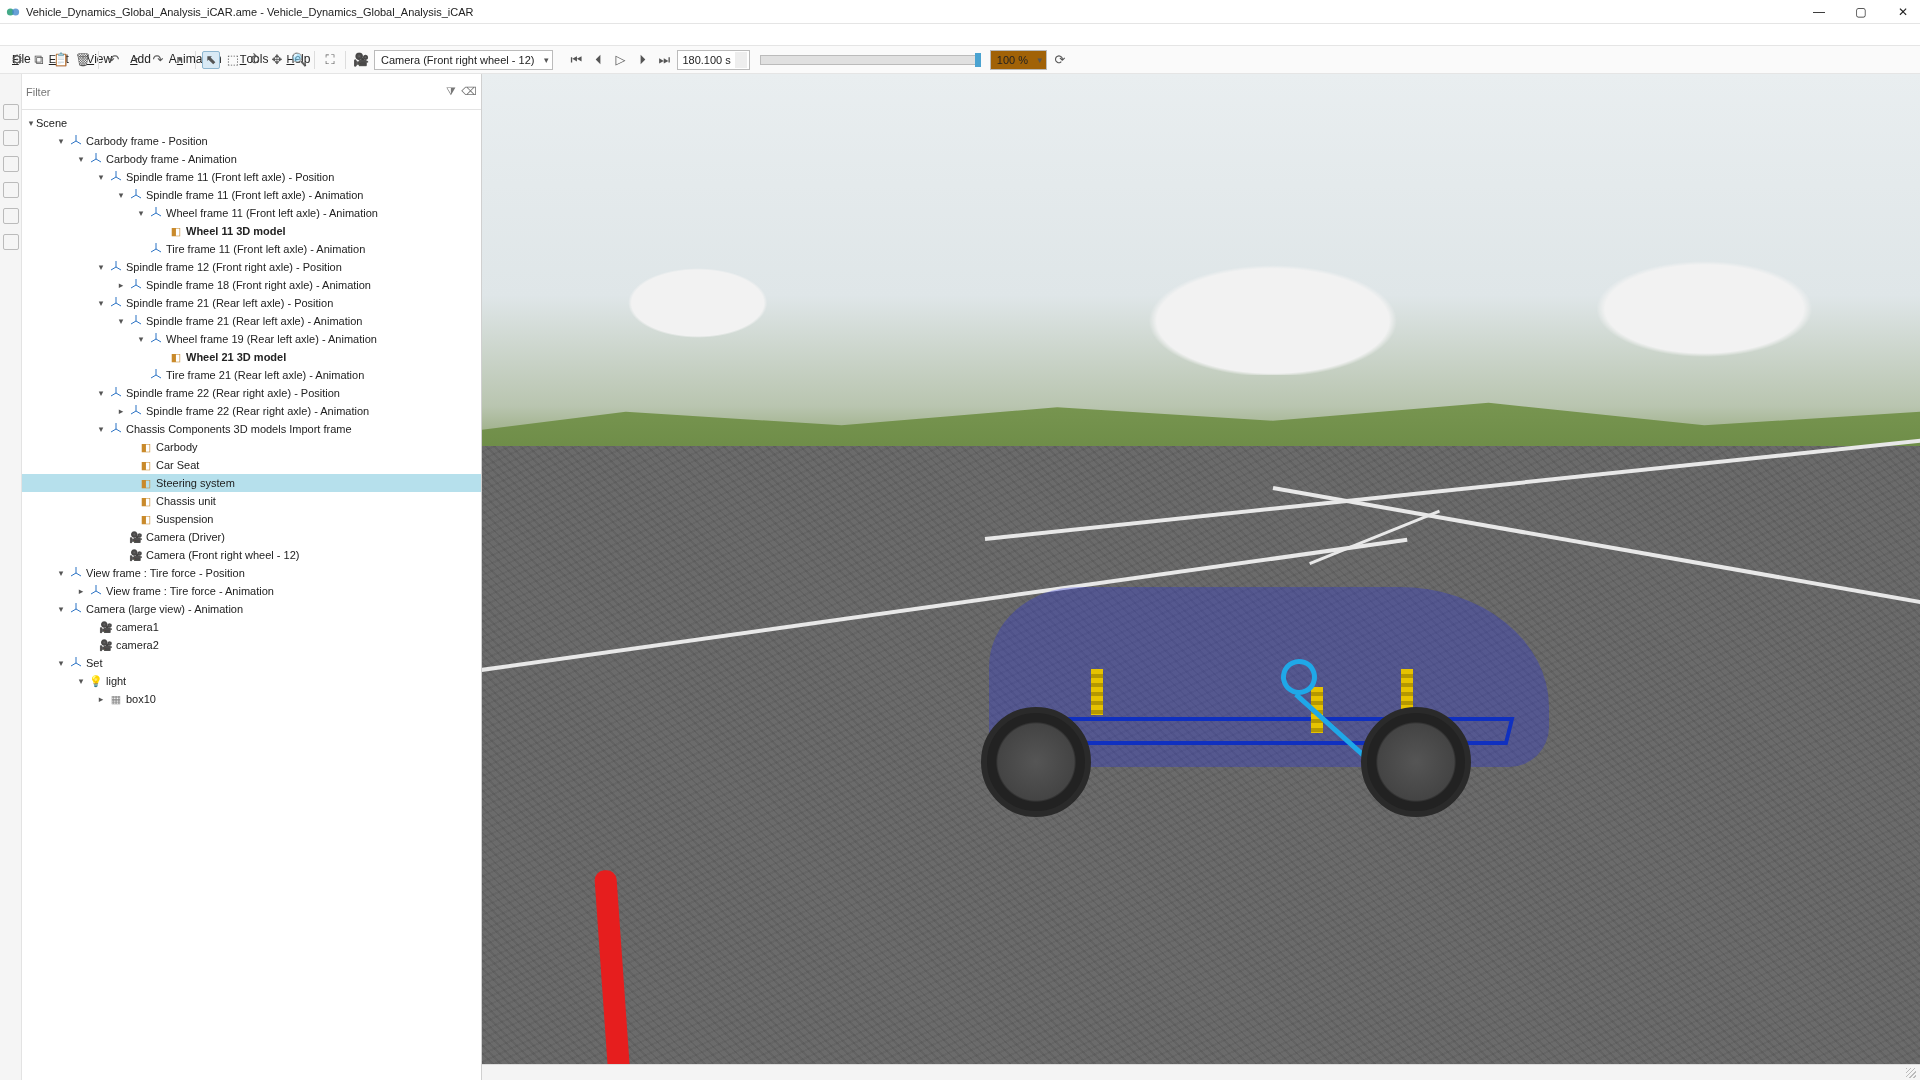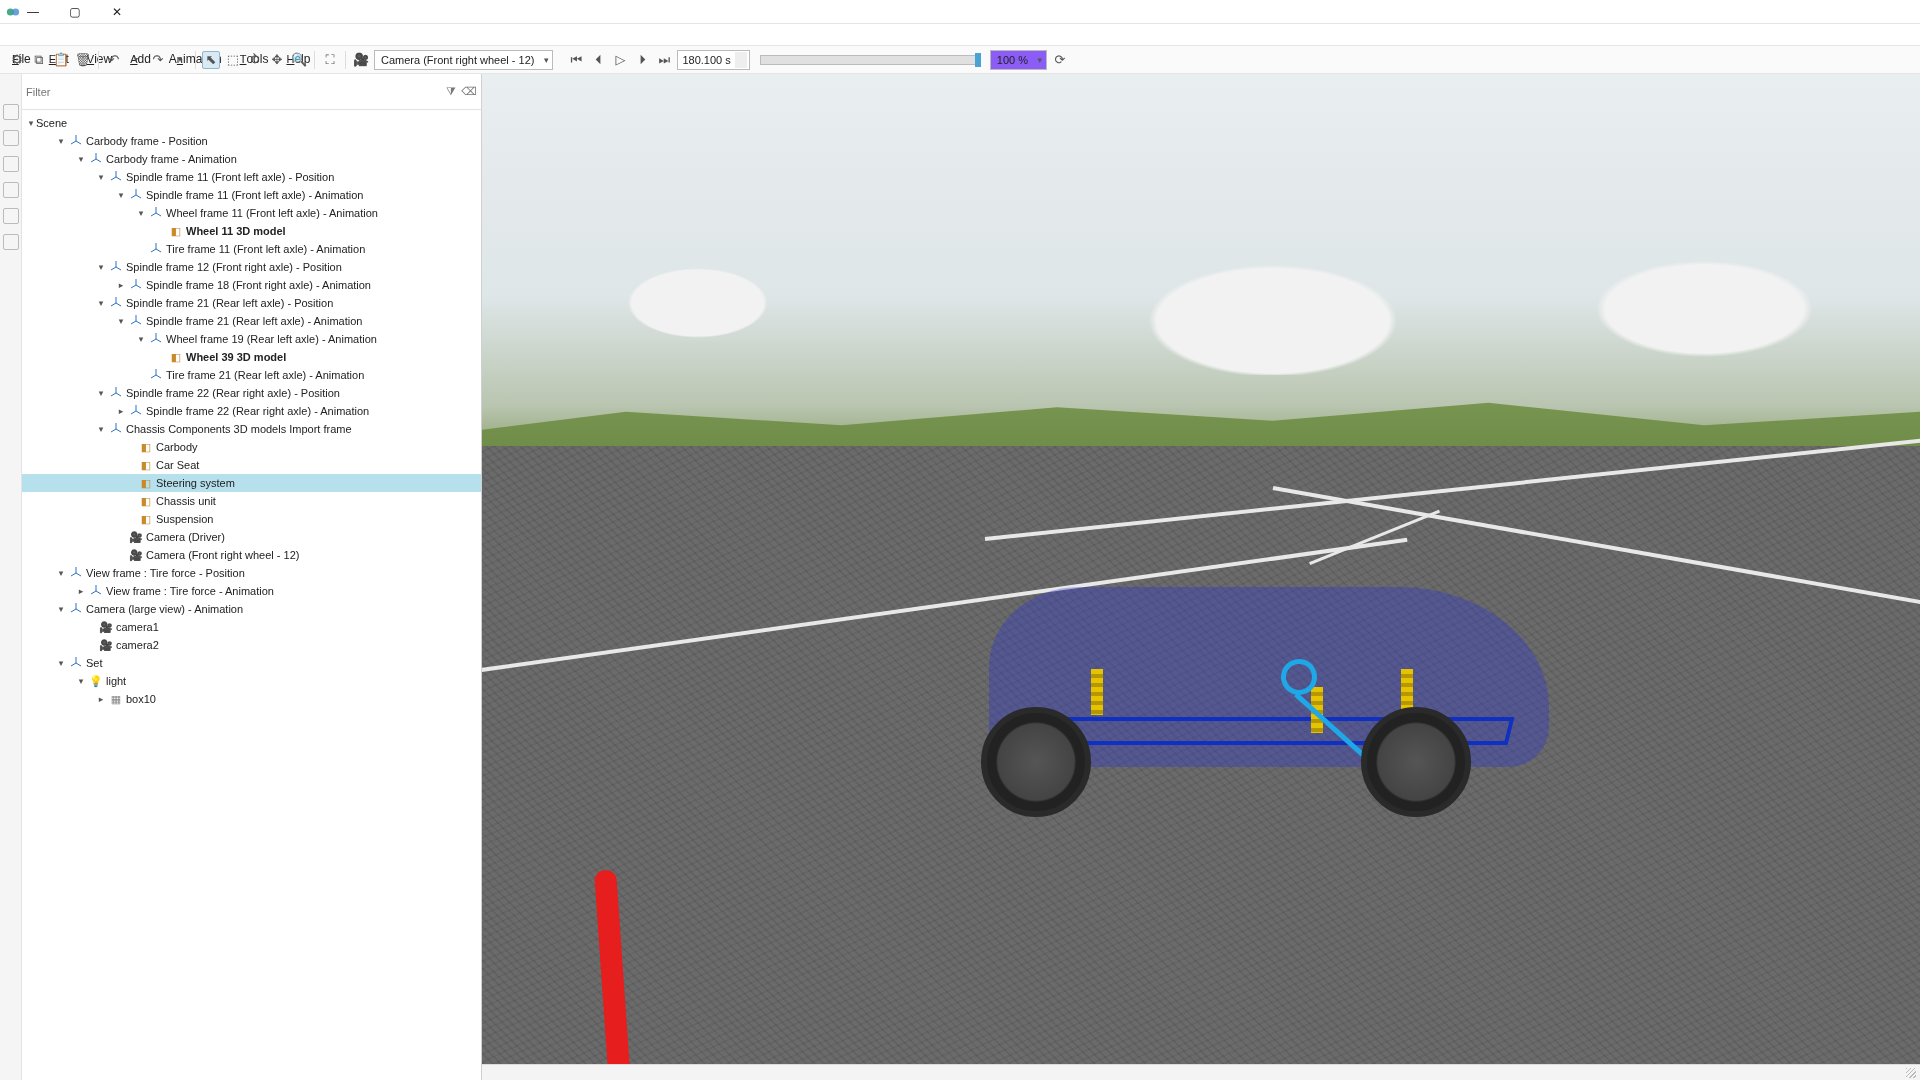--- a/index.html
+++ b/index.html
@@ -17,21 +17,21 @@
 .tsep{width:1px;height:18px;background:#ddd;margin:0 2px;}
 .tbico.sel{background:#d9eaf5;border:1px solid #8fb7d0;border-radius:2px;}
 .camera-dd{height:20px;border:1px solid #bbb;background:#fff;display:flex;align-items:center;padding:0 18px 0 6px;position:relative;min-width:170px;font-size:11px;}
 .camera-dd::after{content:"▾";position:absolute;right:4px;font-size:9px;color:#555;}
 .time-field{height:20px;border:1px solid #bbb;background:#fff;padding:0 18px 0 4px;min-width:62px;position:relative;display:flex;align-items:center;}
 .time-field::after{content:"";position:absolute;right:2px;top:1px;bottom:1px;width:12px;background:linear-gradient(#eee,#eee);}
 .time-field .spin{position:absolute;right:2px;top:0;bottom:0;width:12px;display:flex;flex-direction:column;}
 .time-field .spin div{flex:1;font-size:6px;line-height:8px;text-align:center;color:#555;}
 .tl-track{flex:0 0 220px;height:10px;background:#e0e0e0;border:1px solid #bbb;position:relative;margin:0 6px;}
 .tl-track .knob{position:absolute;right:-2px;top:-3px;width:6px;height:14px;background:#4aa3d1;}
-.zoom-dd{height:20px;border:1px solid #bbb;background:#8b5cf6;padding:0 18px 0 6px;min-width:50px;position:relative;display:flex;align-items:center;}
+.zoom-dd{height:20px;border:1px solid #bbb;background:#a16207;padding:0 18px 0 6px;min-width:50px;position:relative;display:flex;align-items:center;}
 .zoom-dd::after{content:"▾";position:absolute;right:4px;font-size:9px;color:#555;}
 .body-row{display:flex;height:calc(1080px - 24px - 22px - 28px);}
 .left-rail{width:22px;background:#f5f5f5;border-right:1px solid #e3e3e3;display:flex;flex-direction:column;align-items:center;padding-top:30px;gap:10px;}
 .left-rail .rico{width:16px;height:16px;border:1px solid #bbb;border-radius:2px;}
 .panel{width:460px;display:flex;flex-direction:column;border-right:1px solid #d0d0d0;}
 .panel-head{height:20px;background:#3aa6c2;color:#fff;display:flex;align-items:center;padding:0 6px;font-size:11px;}
 .panel-head .x{margin-left:auto;width:16px;height:16px;background:#2c8ba3;color:#fff;display:flex;align-items:center;justify-content:center;font-size:10px;}
 .filter-row{height:36px;border-bottom:1px solid #e3e3e3;display:flex;align-items:center;padding:0 4px;}
 .filter-row input{flex:1;border:none;outline:none;font-size:11px;color:#888;background:transparent;}
 .filter-row .fico{width:16px;height:16px;display:flex;align-items:center;justify-content:center;color:#777;font-size:11px;margin-left:2px;}
@@ -79,20 +79,21 @@
 </head>
 <body>
 
 <div class="titlebar">
   <span class="app-ico">
     <svg viewBox="0 0 16 16">
         <circle cx="5" cy="8" r="4" fill="#4a8"></circle>
         <circle cx="11" cy="8" r="4" fill="#48c" opacity="0.8"></circle>
       </svg>
   </span>
+  <span class="title">Vehicle_Dynamics_Global_Analysis_iCAR.ame - Vehicle_Dynamics_Global_Analysis_iCAR</span>
   <div class="winbtns">
     <span>—</span>
     <span>▢</span>
     <span>✕</span>
   </div>
 </div>
 
 <div class="menubar">
   <span><u>F</u>ile</span>
   <span><u>E</u>dit</span>
@@ -297,21 +298,21 @@
               <path d="M6 6 L6 0" stroke="#2a72c4"></path>
               <path d="M6 6 L11 9" stroke="#2a72c4"></path>
               <path d="M6 6 L1 9" stroke="#2a72c4"></path>
             </svg>
           </span>
           <span class="lbl">Wheel frame 19 (Rear left axle) - Animation</span>
         </div>
       <div class="trow bold" style="padding-left:134px">
           <span class="arrw blank">▸</span>
           <span class="ico cube">◧</span>
-          <span class="lbl">Wheel 39 3D model</span>
+          <span class="lbl">Wheel 21 3D model</span>
         </div>
       <div class="trow" style="padding-left:114px">
           <span class="arrw blank">▸</span>
           <span class="ico axes">
             <svg viewBox="0 0 12 12">
               <path d="M6 6 L6 0" stroke="#2a72c4"></path>
               <path d="M6 6 L11 9" stroke="#2a72c4"></path>
               <path d="M6 6 L1 9" stroke="#2a72c4"></path>
             </svg>
           </span>

